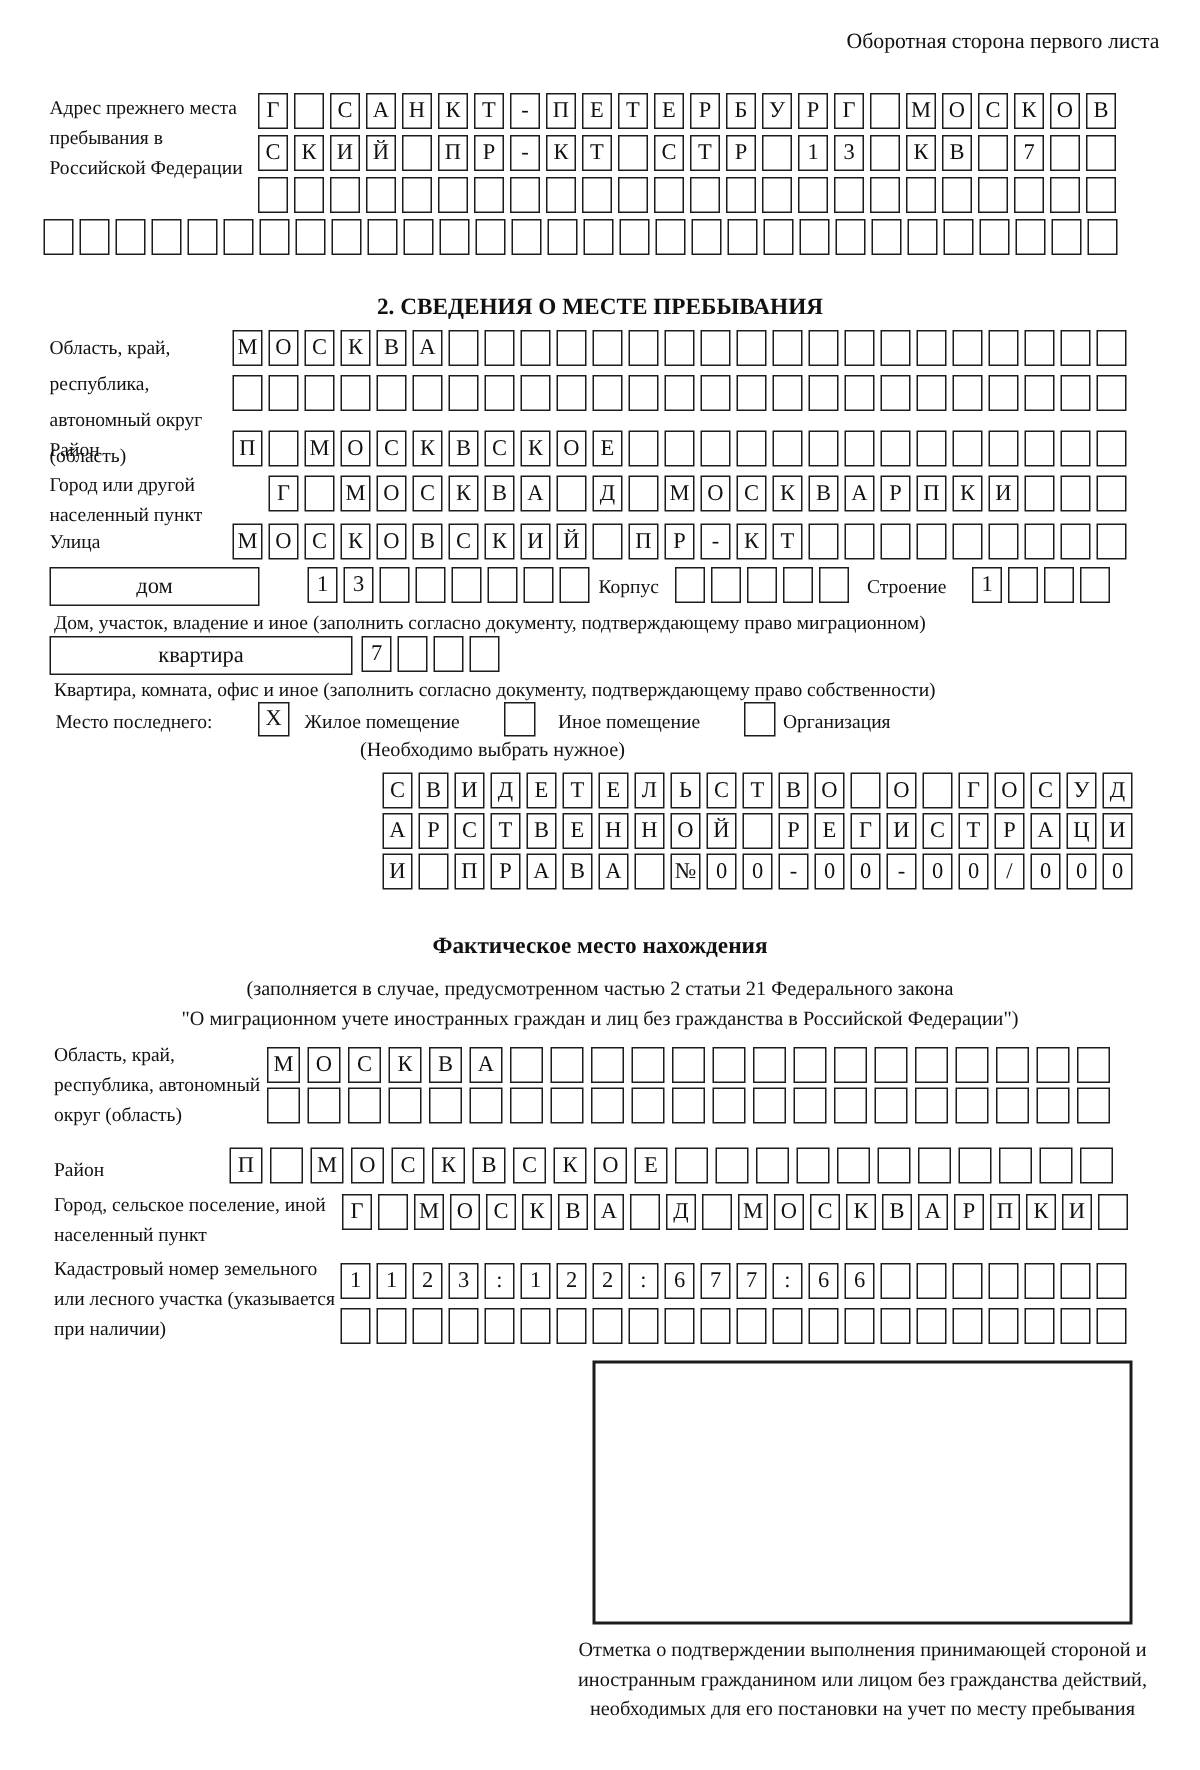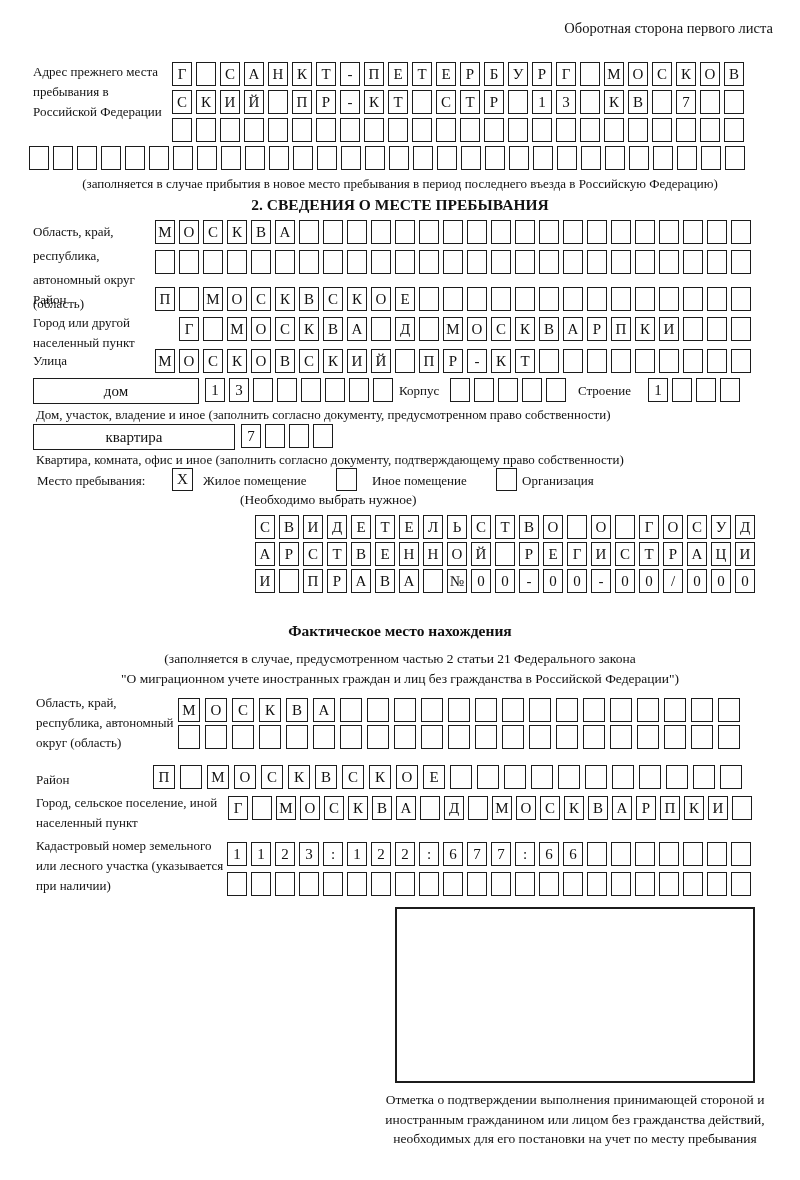--- a/index.html
+++ b/index.html
@@ -146,21 +146,20 @@
       <span class="cell"></span>
       <span class="cell"></span>
       <span class="cell"></span>
       <span class="cell"></span>
       <span class="cell"></span>
       <span class="cell"></span>
       <span class="cell"></span>
       <span class="cell"></span>
       <span class="cell"></span>
     </div>
-  <div class="abs caption center" style="top:176px;">(заполняется в случае прибытия в новое место пребывания в период последнего въезда в Российскую Федерацию)</div>
 
   <div class="abs title center" style="top:196px;">2. СВЕДЕНИЯ О МЕСТЕ ПРЕБЫВАНИЯ</div>
 
   <div class="abs label lh24" style="left:33px; top:220px; width:118px;">Область, край, республика, автономный округ (область)</div>
   <div class="row" style="left:155px; top:220px;">
       <span class="cell">М</span>
       <span class="cell">О</span>
       <span class="cell">С</span>
       <span class="cell">К</span>
       <span class="cell">В</span>
@@ -292,21 +291,21 @@
       <span class="cell"></span>
       <span class="cell"></span>
       <span class="cell"></span>
       <span class="cell"></span>
       <span class="cell"></span>
       <span class="cell"></span>
       <span class="cell"></span>
       <span class="cell"></span>
     </div>
 
-  <div class="widebox" style="left:33px; top:378px; width:166px;">дом</div>
+  <div class="widebox" style="left:33px; top:378px; width:140px;">дом</div>
   <div class="row" style="left:205px; top:378px;">
       <span class="cell">1</span>
       <span class="cell">3</span>
       <span class="cell"></span>
       <span class="cell"></span>
       <span class="cell"></span>
       <span class="cell"></span>
       <span class="cell"></span>
       <span class="cell"></span>
     </div>
@@ -318,32 +317,32 @@
       <span class="cell"></span>
       <span class="cell"></span>
     </div>
   <div class="abs label" style="left:578px; top:381px;">Строение</div>
   <div class="row" style="left:648px; top:378px;">
       <span class="cell">1</span>
       <span class="cell"></span>
       <span class="cell"></span>
       <span class="cell"></span>
     </div>
-  <div class="abs caption" style="left:36px; top:407px;">Дом, участок, владение и иное (заполнить согласно документу, предусмотренном право собственности)</div>
+  <div class="abs caption" style="left:36px; top:407px;">Дом, участок, владение и иное (заполнить согласно документу, подтверждающему право миграционном)</div>
 
   <div class="widebox" style="left:33px; top:424px; width:202px;">квартира</div>
   <div class="row" style="left:241px; top:424px;">
       <span class="cell">7</span>
       <span class="cell"></span>
       <span class="cell"></span>
       <span class="cell"></span>
     </div>
   <div class="abs caption" style="left:36px; top:452px;">Квартира, комната, офис и иное (заполнить согласно документу, подтверждающему право собственности)</div>
 
-  <div class="abs label" style="left:37px; top:471px;">Место пребывания:</div>
+  <div class="abs label" style="left:37px; top:471px;">Место последнего:</div>
   <div class="chk" style="left:172px; top:468px;">X</div>
   <div class="abs label" style="left:203px; top:471px;">Жилое помещение</div>
   <div class="chk" style="left:336px; top:468px;"></div>
   <div class="abs label" style="left:372px; top:471px;">Иное помещение</div>
   <div class="chk" style="left:496px; top:468px;"></div>
   <div class="abs label" style="left:522px; top:471px;">Организация</div>
   <div class="abs caption" style="left:240px; top:492px; font-size:13.5px;">(Необходимо выбрать нужное)</div>
 
   <div class="row" style="left:255px; top:515px;">
       <span class="cell">С</span>

